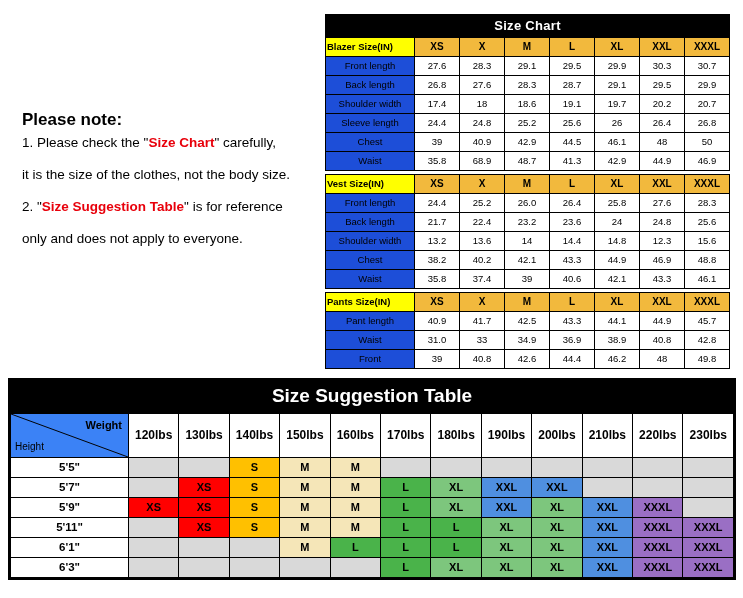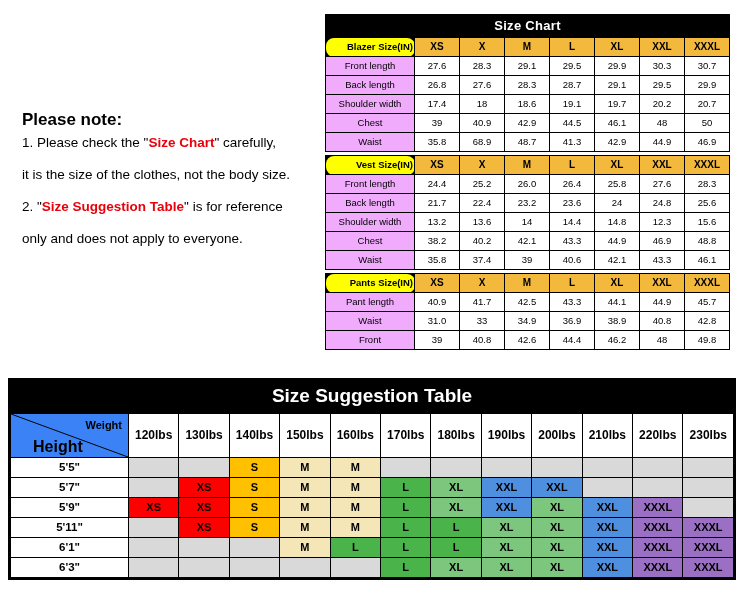--- a/index.html
+++ b/index.html
@@ -57,30 +57,29 @@
     text-align: center;
     height: 18px;
     padding: 0 1px;
     font-weight: normal;
     background:#fff;
     line-height: 18px;
     overflow: hidden;
     white-space: nowrap;
   }
   table.sc td.rowhdr {
-    background: #f0abfc;
+    background: #1d4ed8;
     text-align: center;
     font-size: 9.5px;
   }
   table.sc td.cat {
     background: #ffff00;
     font-weight: bold;
     font-size: 9.5px;
-    text-align: right;
-    border-radius: 8px;
+    text-align: left;
   }
   table.sc td.size {
     background: #f2b93d;
     font-weight: bold;
     font-size: 10px;
   }
   .sc-gap { height: 3px; background:#fff; }
 
   
   table.sc col.c0 { width: 89px; }
@@ -121,22 +120,22 @@
     height: 44px;
     background: #3b82f6;
     padding: 0;
     overflow: hidden;
   }
   table.ss td.corner .wt {
     position: absolute; right: 6px; top: 2px;
     font-size: 11px; font-weight: bold;
   }
   table.ss td.corner .ht {
-    position: absolute; left: 22px; bottom: 1px;
-    font-size: 16px; font-weight: bold;
+    position: absolute; left: 4px; bottom: 1px;
+    font-size: 10px; font-weight: normal;
   }
   table.ss td.corner .diag {
     position: absolute; left:0; top:0; width:100%; height:100%;
   }
   table.ss td.wcol {
     font-size: 12px; font-weight: bold; height: 44px;
   }
   table.ss td.hcol { font-size: 11.5px; font-weight: bold; }
   table.ss col.h { width: 118px; }
 
@@ -211,20 +210,30 @@
           </tr>
           <tr>
             <td class="rowhdr">Shoulder width</td>
             <td>17.4</td>
             <td>18</td>
             <td>18.6</td>
             <td>19.1</td>
             <td>19.7</td>
             <td>20.2</td>
             <td>20.7</td>
+          </tr>
+          <tr>
+            <td class="rowhdr">Sleeve length</td>
+            <td>24.4</td>
+            <td>24.8</td>
+            <td>25.2</td>
+            <td>25.6</td>
+            <td>26</td>
+            <td>26.4</td>
+            <td>26.8</td>
           </tr>
           <tr>
             <td class="rowhdr">Chest</td>
             <td>39</td>
             <td>40.9</td>
             <td>42.9</td>
             <td>44.5</td>
             <td>46.1</td>
             <td>48</td>
             <td>50</td>

